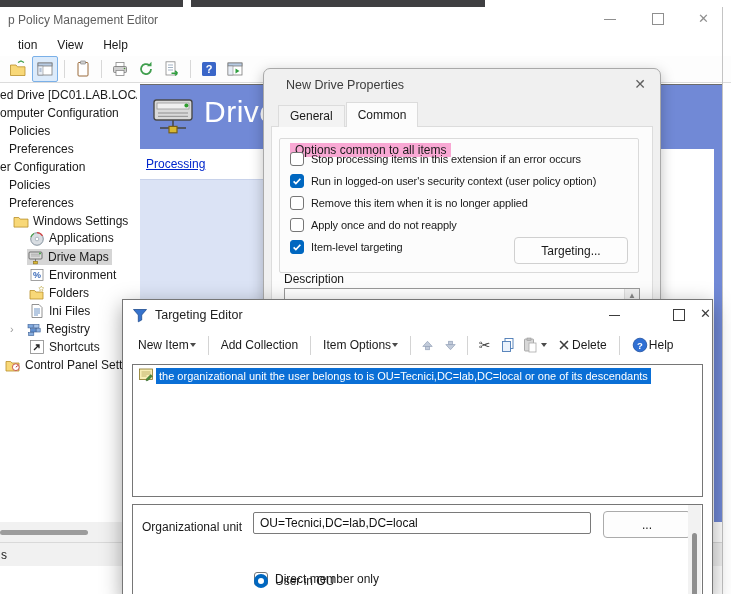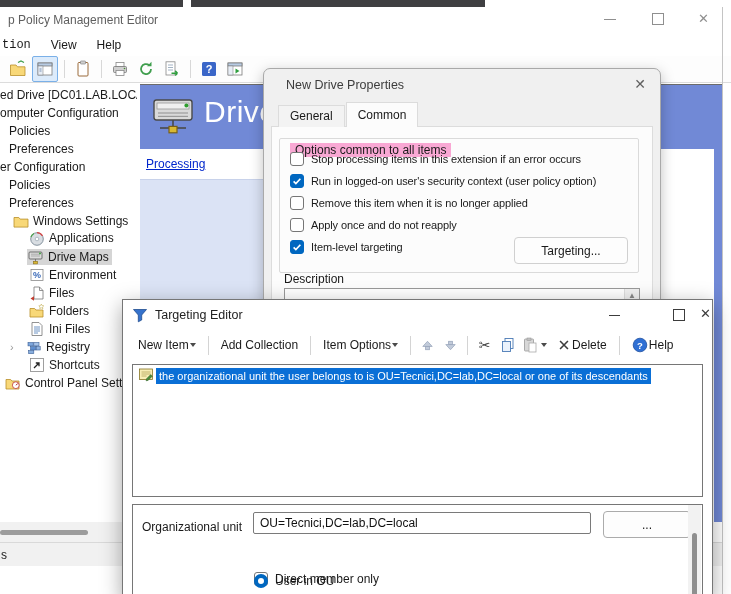--- a/index.html
+++ b/index.html
@@ -8,21 +8,21 @@
   
   .dark-strip{position:absolute;top:0;height:7px;background:#3f3f41;}
   
   .titlebar{position:absolute;top:7px;left:0;right:0;height:26px;background:#fff;}
   .titlebar .wtitle{position:absolute;left:8px;top:6px;font-size:12px;color:#5f5f5f;}
   .win-min{position:absolute;left:604px;top:19px;width:12px;height:1px;background:#8f8f8f;}
   .win-max{position:absolute;left:652px;top:13px;width:10px;height:10px;border:1px solid #8f8f8f;}
   .win-close{position:absolute;left:698px;top:10px;font-size:13px;color:#8f8f8f;line-height:18px;}
   .menubar{position:absolute;top:33px;left:0;right:0;height:23px;background:#fff;display:flex;align-items:center;}
   .menubar span{font-size:12px;padding:3px 10px;}
-  .menubar span:first-child{padding-left:2px;font-family:Liberation Mono, monospace;}
+  .menubar span:first-child{padding-left:18px;}
   .toolbar{position:absolute;top:56px;left:0;right:0;height:26px;background:#fdfdfd;display:flex;align-items:center;padding-left:5px;}
   .tbtn{width:24px;height:24px;display:flex;align-items:center;justify-content:center;margin:0 1px;}
   .tbtn.hl{border:1px solid #7ab0e8;background:#dcebfb;border-radius:2px;}
   .tsep{width:1px;height:18px;background:#d8d8d8;margin:0 5px;}
   .tb-divider{position:absolute;top:82px;left:0;right:0;height:1px;background:#dcdcdc;}
   
   .tree{position:absolute;top:86px;left:0;width:137px;height:436px;background:#fff;overflow:hidden;}
   .trow{height:18px;display:flex;align-items:center;white-space:nowrap;font-size:12px;}
   .trow .chev{display:inline-block;width:16px;color:#9a9a9a;font-size:11px;}
   .trow .ticon{width:16px;height:16px;margin-right:4px;flex:0 0 16px;}
@@ -246,30 +246,20 @@
           <span>Drive Maps</span>
         </span>
       </div>
       <div class="trow" style="padding-left: 29px;">
         <span class="" style="display: flex; align-items: center;">
           <span class="ticon"><svg width="16" height="16" viewBox="0 0 16 16">
               <rect x="2" y="2.5" width="12" height="11" fill="#fff" stroke="#8a8a8a" stroke-width="0.8"></rect>
               <text x="8" y="11" font-size="9" font-weight="bold" fill="#3a6ab8" text-anchor="middle" font-family="Liberation Sans,sans-serif">%</text>
             </svg></span>
           <span>Environment</span>
-        </span>
-      </div>
-      <div class="trow" style="padding-left: 29px;">
-        <span class="" style="display: flex; align-items: center;">
-          <span class="ticon"><svg width="16" height="16" viewBox="0 0 16 16">
-              <path d="M5 2h5.5L14 5.5V14H5z" fill="#fff" stroke="#777" stroke-width="0.8"></path>
-              <path d="M10.5 2v3.5H14" fill="none" stroke="#777" stroke-width="0.8"></path>
-              <path d="M1.5 13.5l3.5-2.2v4.4z" fill="#c23b2e"></path>
-            </svg></span>
-          <span>Files</span>
         </span>
       </div>
       <div class="trow" style="padding-left: 29px;">
         <span class="" style="display: flex; align-items: center;">
           <span class="ticon"><svg width="16" height="16" viewBox="0 0 16 16">
               <path d="M1 5.5h4.6l1.3 1.5H14v7H1z" fill="#f8d878" stroke="#b98f2a" stroke-width="0.8"></path>
               <path d="M12.3 1l.7 1.6 1.8.2-1.3 1.2.4 1.7-1.6-.9-1.6.9.4-1.7-1.3-1.2 1.8-.2z" fill="#fff" stroke="#b9a23a" stroke-width="0.5"></path>
             </svg></span>
           <span>Folders</span>
         </span>

